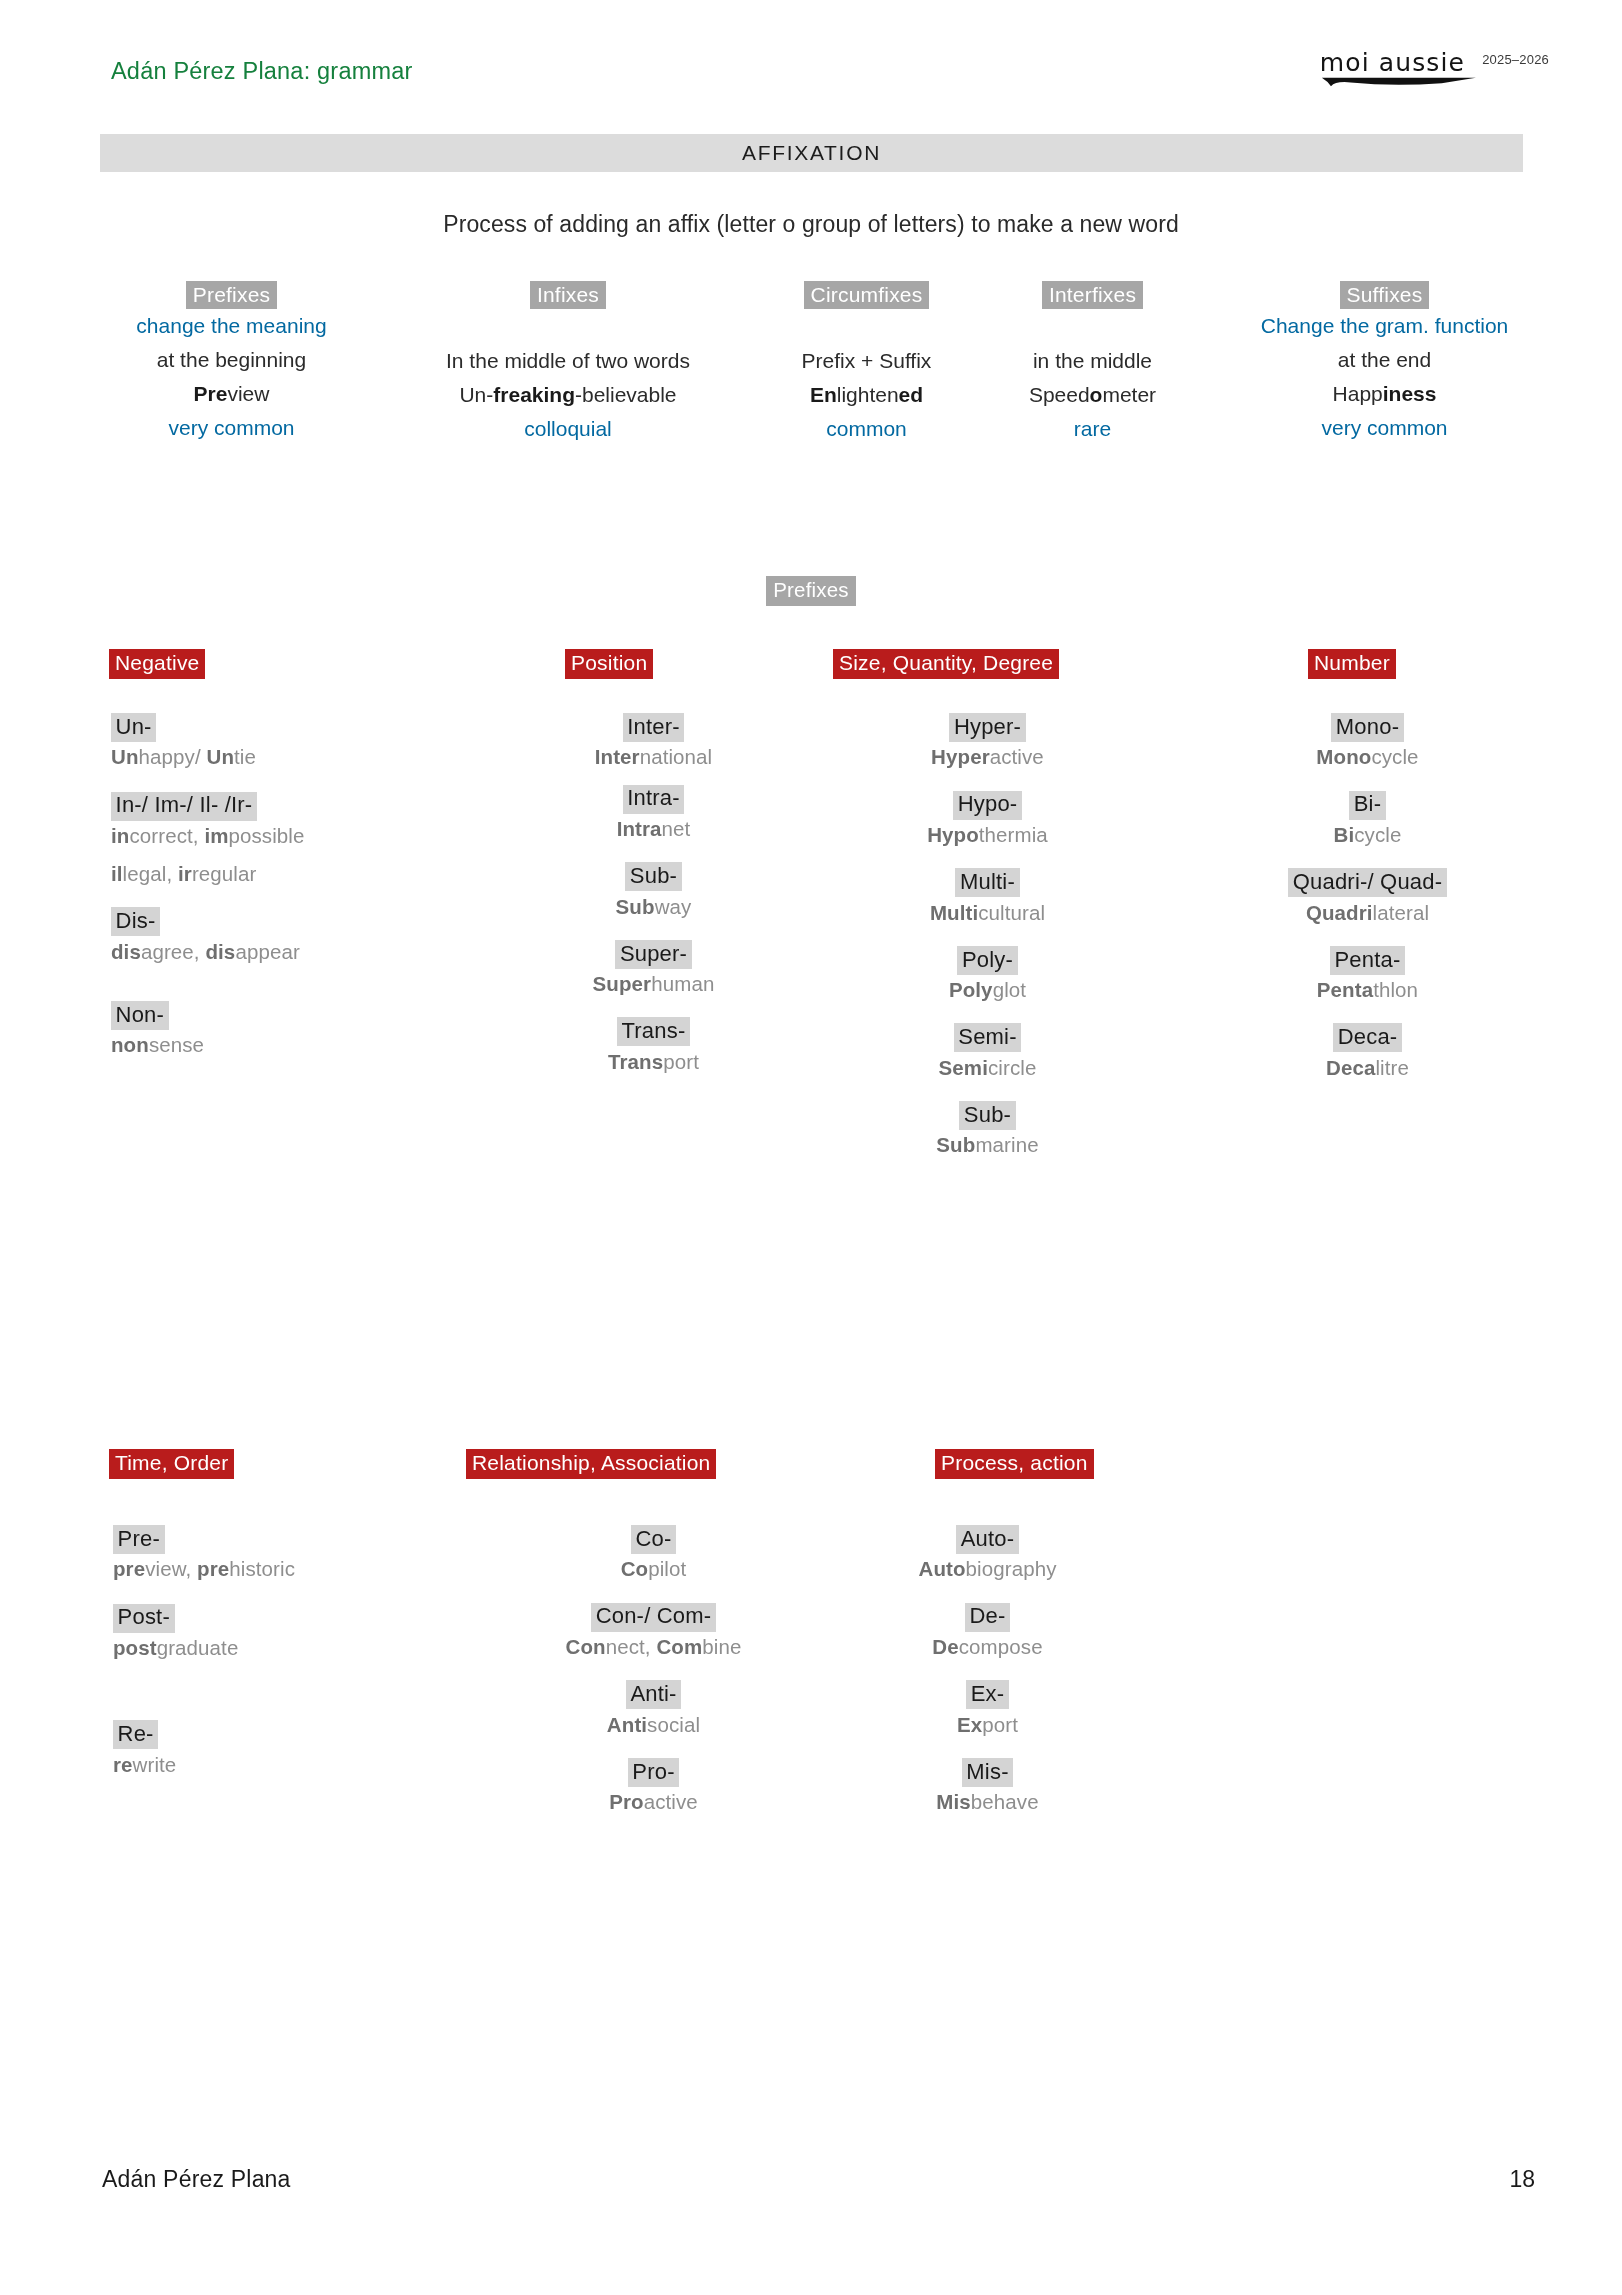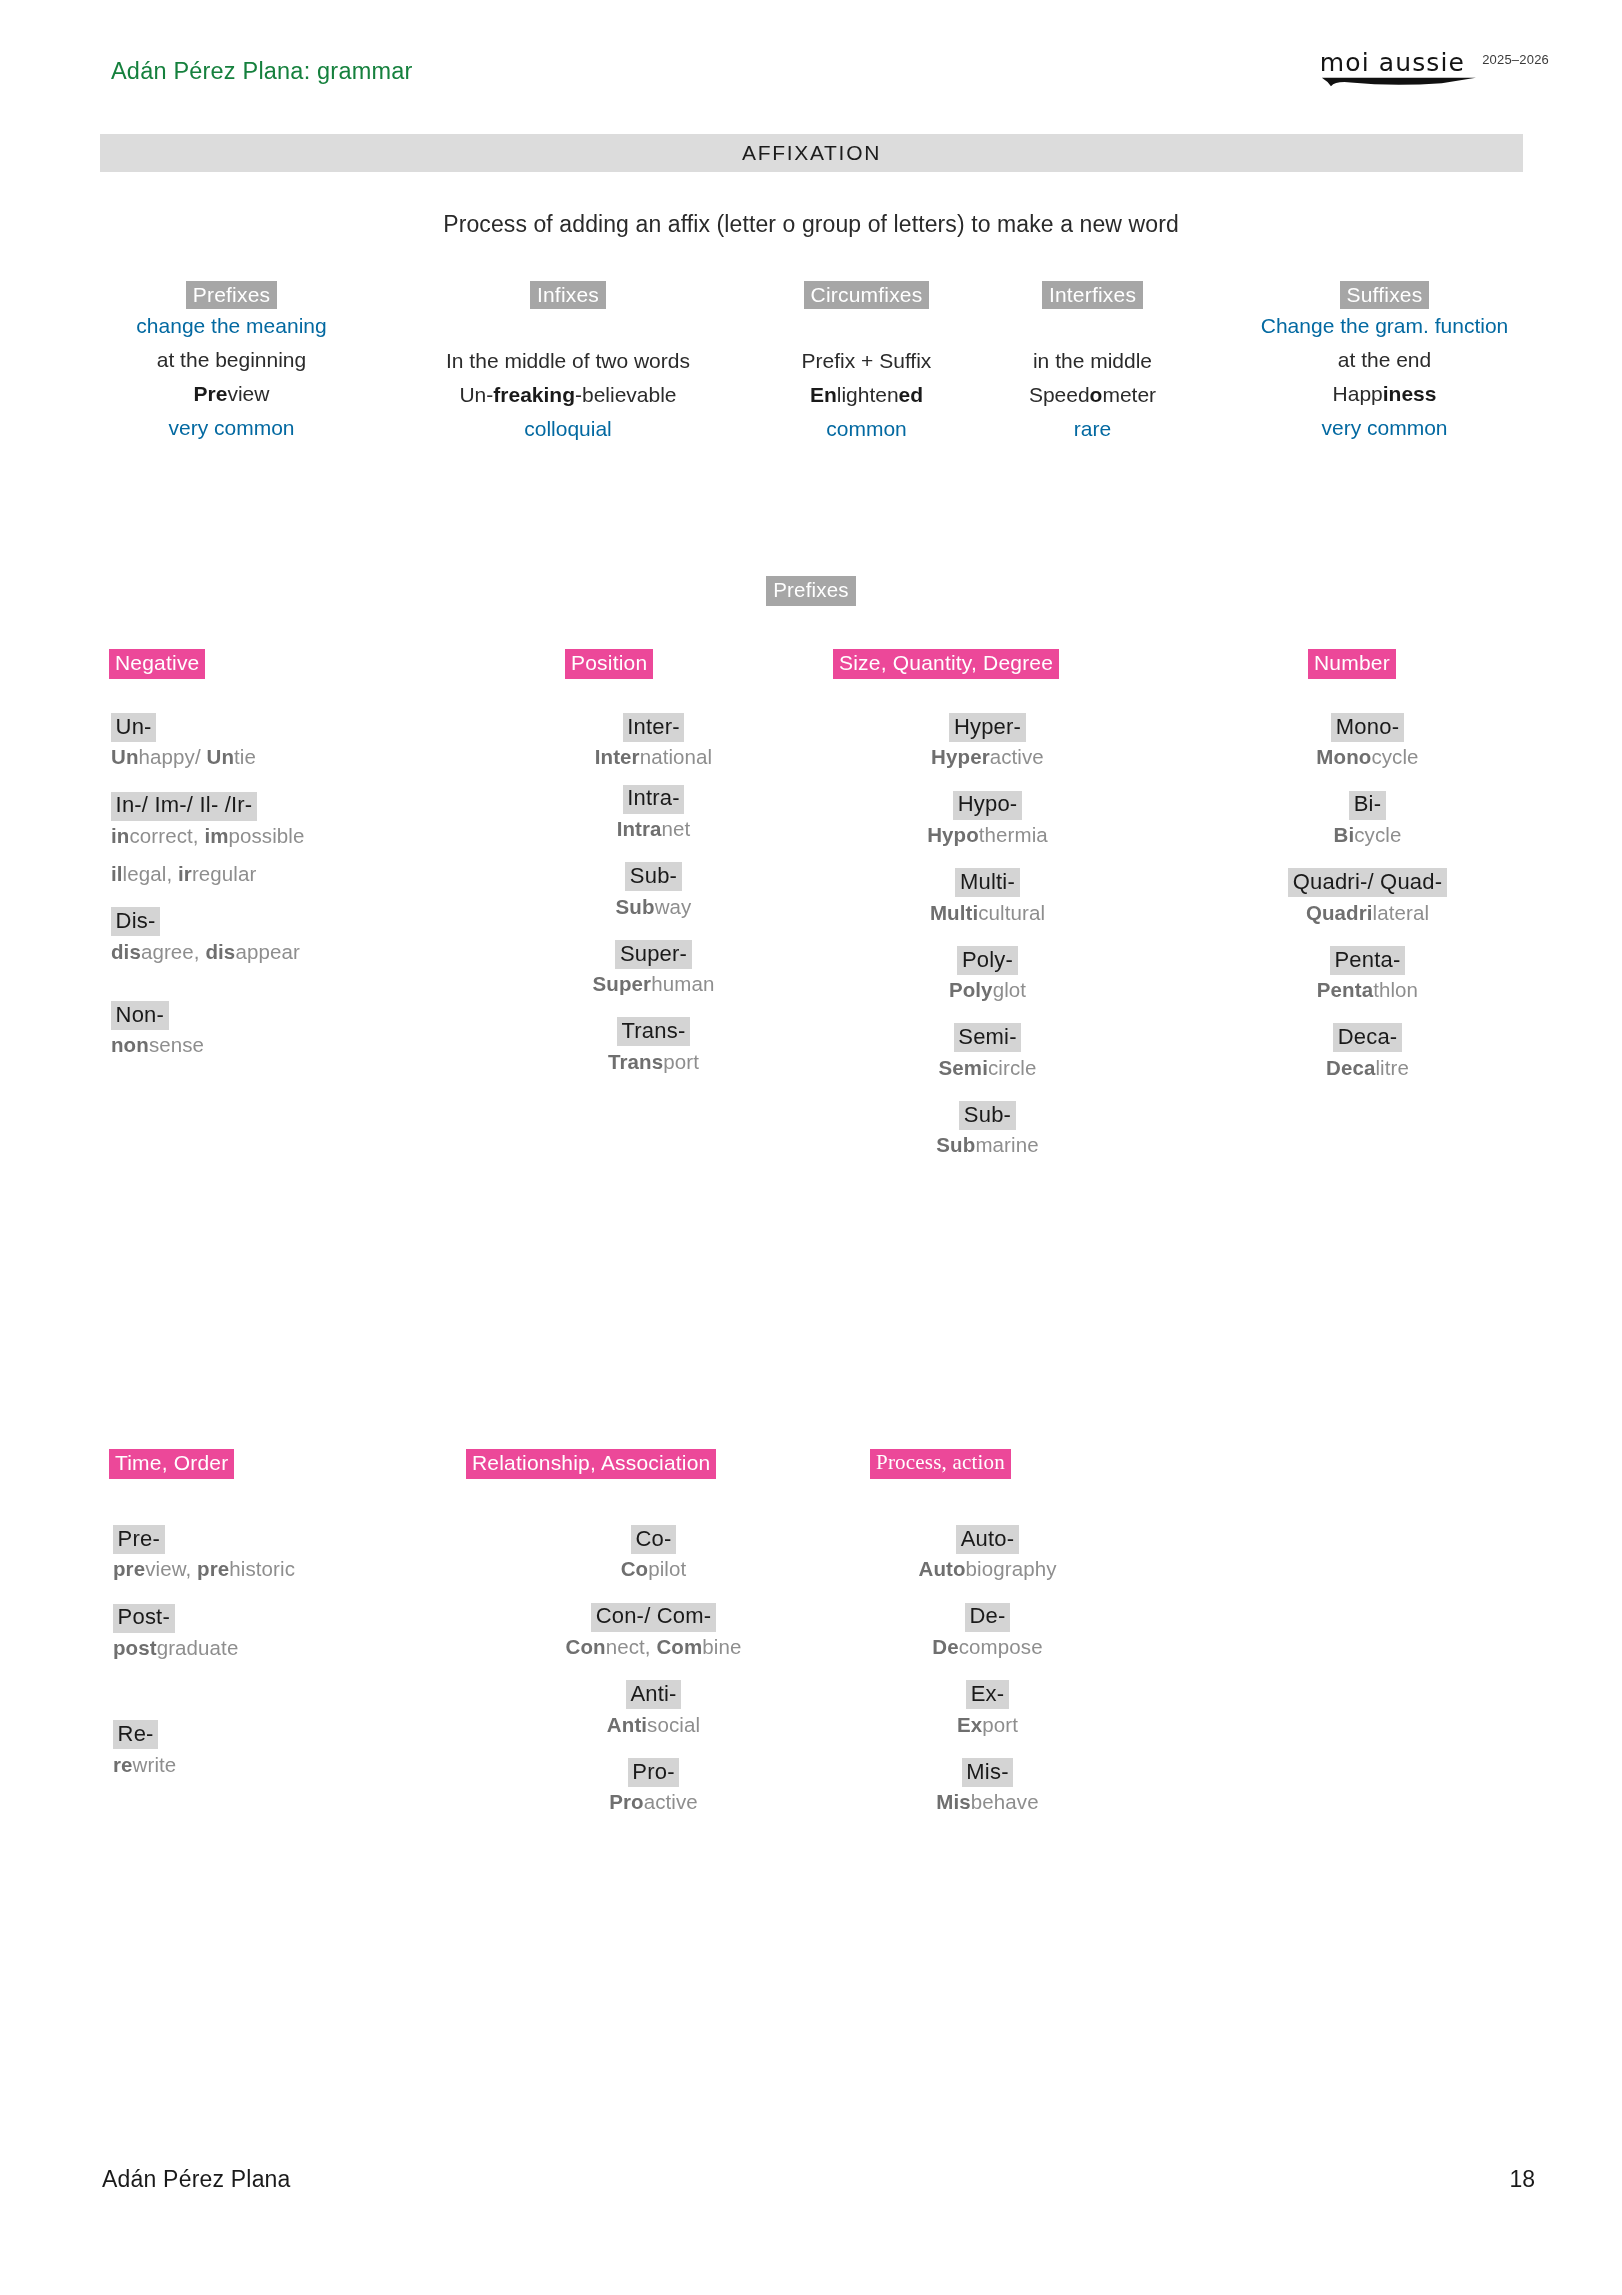--- a/index.html
+++ b/index.html
@@ -69,21 +69,21 @@
     position: absolute; top: 576px; left: 0; right: 0; text-align: center;
   }
   .section-label span {
     display: inline-block; background: #a6a6a6; color: #fff;
     font-size: 20.5px; padding: 2.3px 7.6px 3.8px; letter-spacing: 0.2px;
   }
 
   
   .cat-head {
     position: absolute;
-    background: #ec4899; color: #fff;
+    background: #b91c1c; color: #fff;
     font-size: 21px; padding: 2.3px 6px 4.6px;
     letter-spacing: 0.2px; white-space: nowrap; line-height: 1.1;
   }
 
   
   .col { position: absolute; }
   .entry { margin-bottom: 0; }
   .affix {
     display: inline-block; background: #d4d4d4; color: #1a1a1a;
     font-size: 22px; padding: 0.8px 4.6px 2.3px; line-height: 1.18;
@@ -270,21 +270,21 @@
       <div class="example"><b>Penta</b><span>thlon</span></div>
     </div>
     <div class="entry">
       <span class="affix">Deca-</span>
       <div class="example"><b>Deca</b><span>litre</span></div>
     </div>
   </div>
 
   <div class="cat-head" style="left:109px; top:1449px;">Time, Order</div>
   <div class="cat-head" style="left:466px; top:1449px;">Relationship, Association</div>
-  <div class="cat-head" style="left:870px; top:1449px;font-family:Liberation Serif, serif;">Process, action</div>
+  <div class="cat-head" style="left:935px; top:1449px;">Process, action</div>
 
   <div class="col left" style="left:113px; top:1525px; width:357px;">
     <div class="entry" style="margin-bottom:21px;">
       <span class="affix">Pre-</span>
       <div class="example"><b>pre</b><span>view, </span><b>pre</b><span>historic</span></div>
     </div>
     <div class="entry" style="margin-bottom:59px;">
       <span class="affix">Post-</span>
       <div class="example"><b>post</b><span>graduate</span></div>
     </div>

